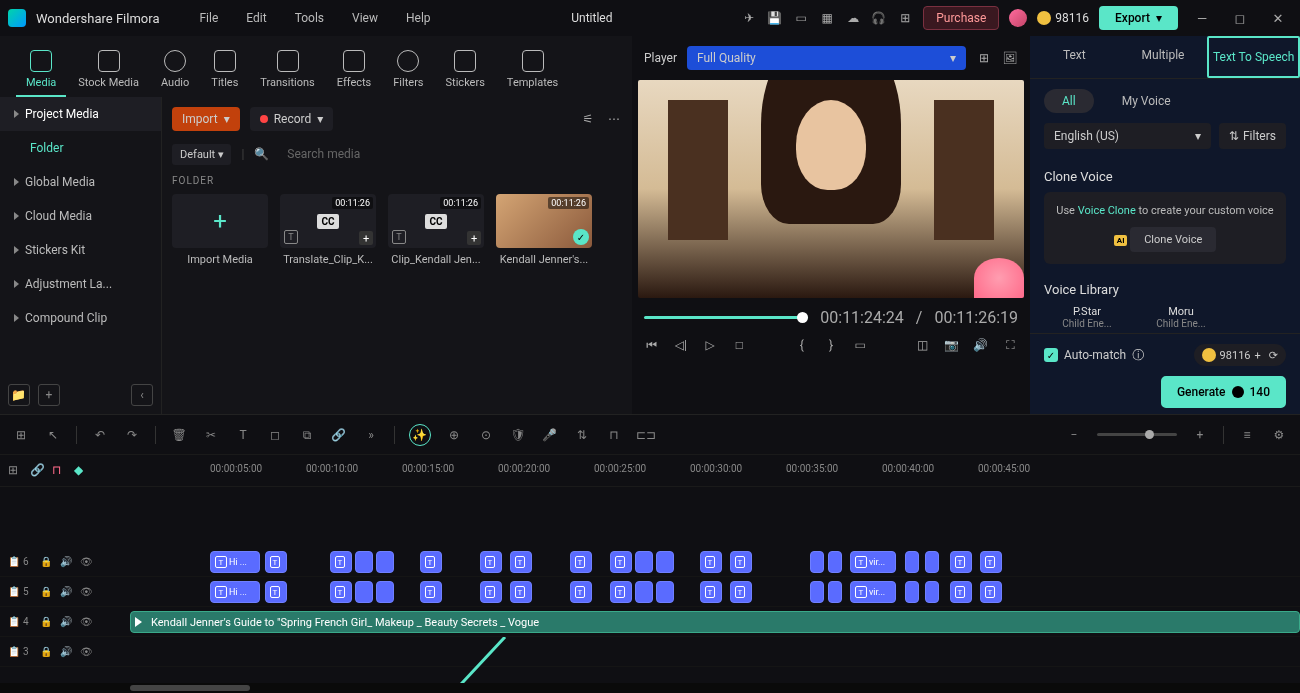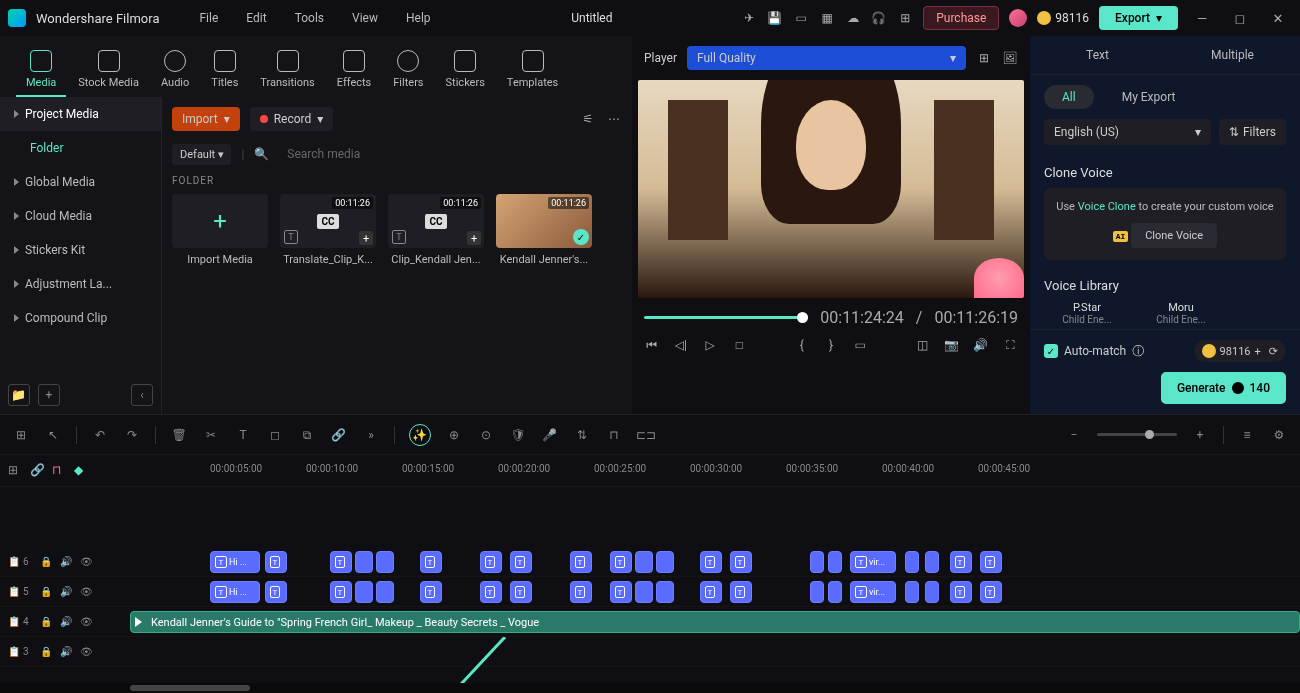--- a/index.html
+++ b/index.html
@@ -75,21 +75,21 @@
 .rp-tab.active { color: #5ae6c8; border: 2px solid #5ae6c8; border-radius: 2px; }
 .rp-sub { display: flex; gap: 10px; padding: 10px 14px; align-items: center; }
 .pill { padding: 5px 18px; border-radius: 14px; cursor: pointer; color: #bbb; }
 .pill.active { background: #2a2a32; color: #5ae6c8; }
 .lang-row { display: flex; gap: 8px; padding: 0 14px 12px; }
 .lang-select { flex: 1; background: #1e1e24; padding: 6px 10px; border-radius: 4px; color: #ccc; cursor: pointer; display: flex; justify-content: space-between; align-items: center; font-size: 12px; }
 .filters-btn { background: #1e1e24; padding: 6px 10px; border-radius: 4px; color: #ccc; cursor: pointer; display: flex; align-items: center; gap: 4px; font-size: 12px; }
 .section-label { padding: 8px 14px; color: #ddd; font-size: 13px; }
 .clone-box { margin: 0 14px 10px; background: #1e1e24; border-radius: 6px; padding: 12px; text-align: center; font-size: 11px; color: #bbb; }
 .clone-box .link { color: #5ae6c8; }
-.ai-badge { background: #f0c040; color: #000; font-size: 8px; padding: 1px 3px; border-radius: 2px; font-weight: bold; font-family: Liberation Mono, monospace; }
+.ai-badge { background: #f0c040; color: #000; font-size: 8px; padding: 1px 3px; border-radius: 2px; font-weight: bold; }
 .clone-btn { margin-top: 10px; background: #2a2a32; padding: 6px 14px; border-radius: 4px; color: #ccc; cursor: pointer; display: inline-block; }
 .voice-grid { display: flex; flex-wrap: wrap; gap: 8px; padding: 0 14px; overflow-y: auto; flex: 1; }
 .voice-item { width: 86px; text-align: center; cursor: pointer; }
 .voice-name { font-size: 11px; color: #ddd; }
 .voice-desc { font-size: 10px; color: #888; white-space: nowrap; overflow: hidden; text-overflow: ellipsis; }
 .rp-footer { padding: 10px 14px; border-top: 1px solid #222; display: flex; align-items: center; justify-content: space-between; }
 .auto-match { display: flex; align-items: center; gap: 6px; font-size: 12px; color: #ccc; }
 .checkbox { width: 14px; height: 14px; background: #5ae6c8; border-radius: 3px; display: flex; align-items: center; justify-content: center; color: #000; font-size: 10px; }
 .coins-pill { background: #1e1e24; padding: 4px 8px; border-radius: 12px; display: flex; align-items: center; gap: 4px; font-size: 11px; }
 .generate-btn { background: #5ae6c8; color: #000; padding: 7px 14px; border-radius: 5px; cursor: pointer; display: flex; align-items: center; gap: 6px; font-weight: 500; margin: 0 14px 10px auto; width: fit-content; border: 2px solid #5ae6c8; }
@@ -320,24 +320,25 @@
         <div class="pc-icon">🔊</div>
         <div class="pc-icon">⛶</div>
       </div>
     </div>
   </div>
 
   <div class="right-panel">
     <div class="rp-tabs">
       <div class="rp-tab">Text</div>
       <div class="rp-tab">Multiple</div>
+      <div class="rp-tab active">Text To Speech</div>
     </div>
     <div class="rp-sub">
       <div class="pill active">All</div>
-      <div class="pill">My Export</div>
+      <div class="pill">My Voice</div>
     </div>
     <div class="lang-row">
       <div class="lang-select">
           <span>English (US)</span>
           <span>▾</span>
         </div>
       <div class="filters-btn">
           <span>⇅</span>
           <span>Filters</span>
         </div>

